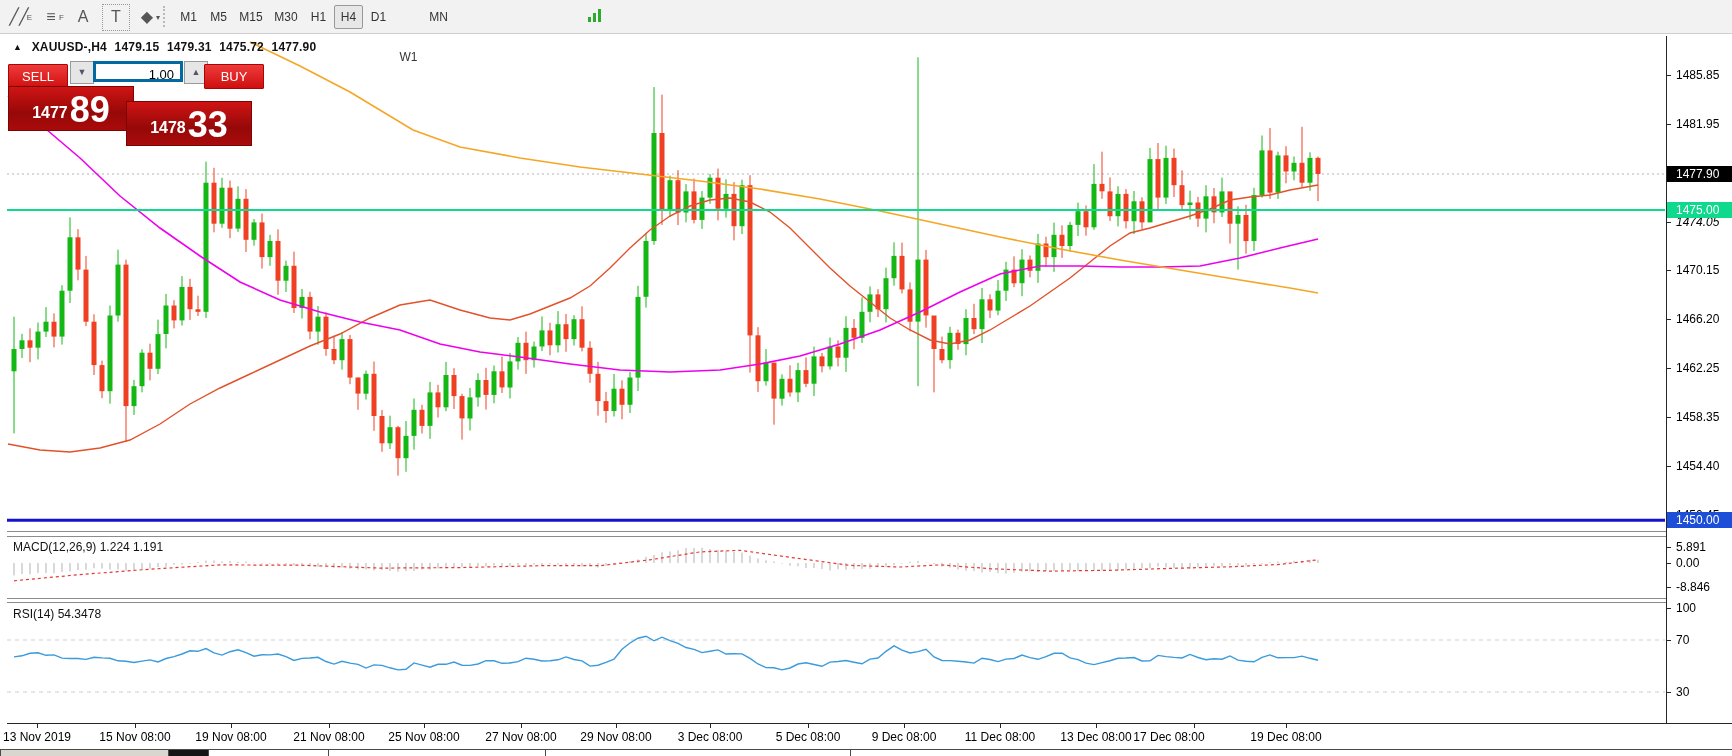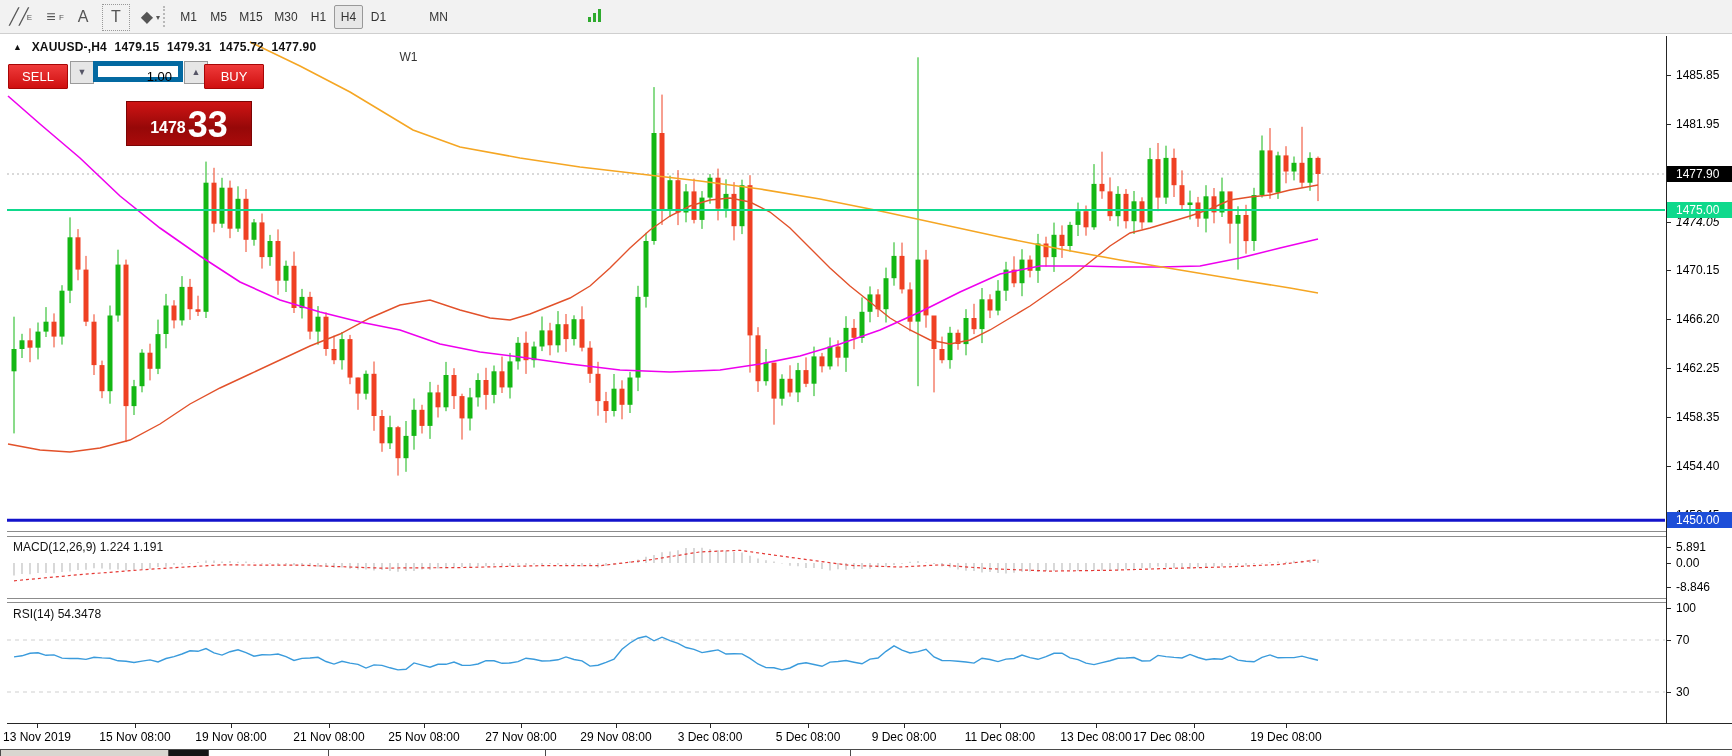--- a/index.html
+++ b/index.html
@@ -29,21 +29,21 @@
   #trade-panel{position:absolute;left:8px;top:60px;width:256px;height:71px;}
   #trade-row1{position:absolute;left:0;top:0;width:256px;height:24px;}
   #sell-btn,#buy-btn{position:absolute;top:4px;width:58px;height:23px;color:#fff;font-size:13px;
       text-align:center;line-height:23px;background:linear-gradient(#ef3b3b,#cf0f0f);
       border:1px solid #a80606;border-radius:1px;}
   #sell-btn{left:0;}  #buy-btn{right:0;}
   #vol-down,#vol-up{position:absolute;top:1px;width:22px;height:21px;background:#e6e6e6;
       border:1px solid #9a9a9a;color:#556;font-size:9px;text-align:center;line-height:21px;}
   #vol-down{left:62px;} #vol-up{left:176px;}
   #vol-field{position:absolute;left:85px;top:1px;width:90px;height:21px;background:#fff;
-      border:5px solid #0369a1;font-size:13px;color:#000;text-align:right;
+      border:3px solid #0369a1;font-size:13px;color:#000;text-align:right;
       line-height:21px;padding-right:6px;box-sizing:border-box;}
   #price-row{position:absolute;left:0;top:26px;width:256px;height:45px;}
   .big-quote{position:absolute;top:0;width:126px;height:45px;color:#fff;
       background:linear-gradient(#d01414,#960808 60%,#aa0b0b);border:1px solid #7c0404;
       box-sizing:border-box;display:flex;align-items:flex-end;justify-content:center;
       padding-bottom:2px;}
   #quote-sell{left:0;} #quote-buy{right:12px;margin-top:15px;}
   .big-quote .small{font-size:16px;font-weight:700;line-height:30px;margin-right:2px;}
   .big-quote .big{font-size:36px;font-weight:700;line-height:36px;}
   
@@ -450,20 +450,24 @@
 
   <div id="trade-panel">
     <div id="trade-row1">
       <div id="sell-btn">SELL</div>
       <div id="vol-down">▼</div>
       <div id="vol-field">1.00</div>
       <div id="vol-up">▲</div>
       <div id="buy-btn">BUY</div>
     </div>
     <div id="price-row">
+      <div class="big-quote" id="quote-sell">
+        <span class="small">1477</span>
+        <span class="big">89</span>
+      </div>
       <div class="big-quote" id="quote-buy">
         <span class="small">1478</span>
         <span class="big">33</span>
       </div>
     </div>
   </div>
 
 
   <div class="hline" style="left:7px;top:531px;width:1659px"></div>
   <div class="hline" style="left:7px;top:536px;width:1659px"></div>

